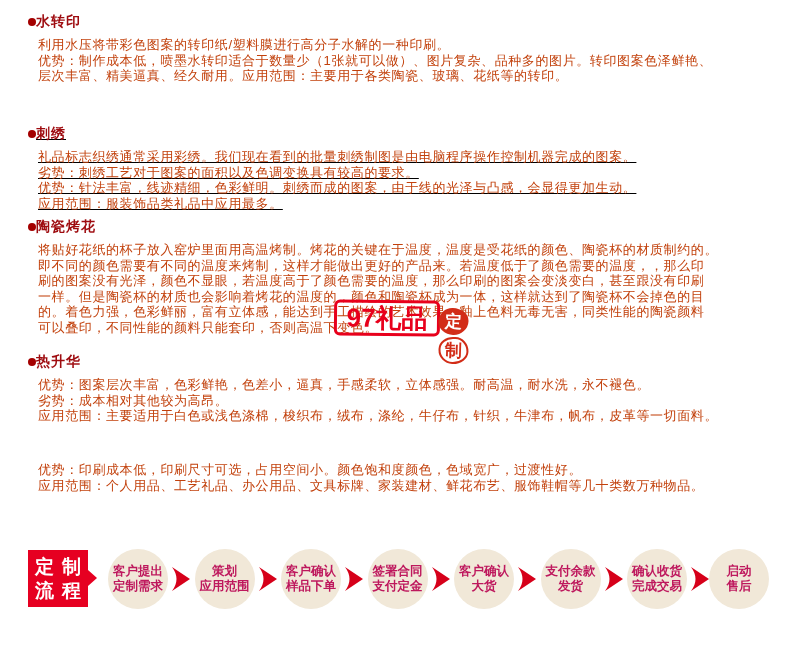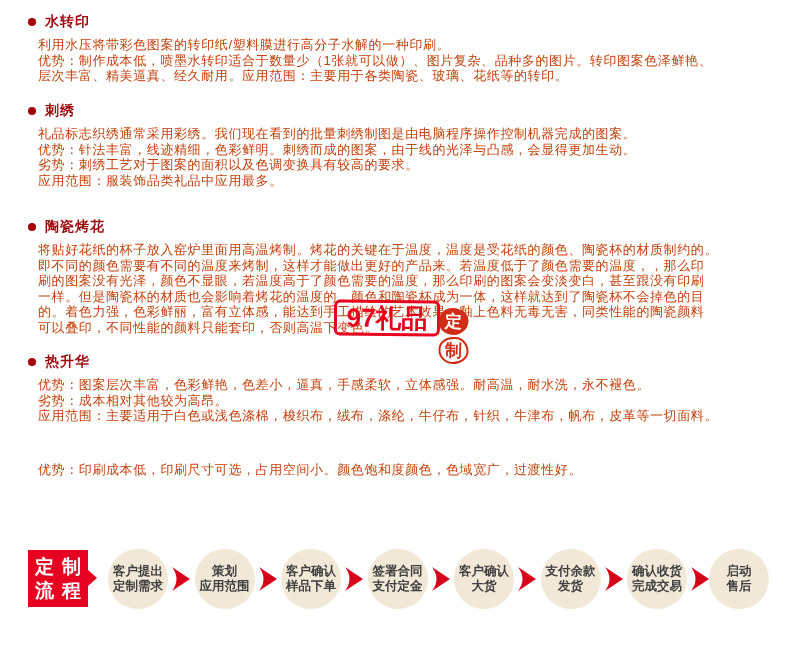--- a/index.html
+++ b/index.html
@@ -2,21 +2,21 @@
 <html><head>
 <meta charset="utf-8">
 <style>
   html,body{margin:0;padding:0;background:#fff;}
   .page{
     position:relative;width:800px;height:648px;background:#ffffff;
     font-family:"Liberation Sans","DejaVu Sans",sans-serif;overflow:hidden;
   }
   
   .section{position:absolute;left:28px;width:760px;}
-  .section-title-row{display:flex;align-items:center;gap:9px;height:15px;}
+  .section-title-row{display:flex;align-items:center;height:15px;}
   .bullet{width:8px;height:8px;border-radius:50%;background:#a40000;flex:0 0 auto;}
   .section-title{color:#9e0b0f;font-size:14px;font-weight:bold;letter-spacing:1px;}
   .section-body{margin:8px 0 0 10px;}
   .body-line{
     color:#c2410c;font-size:13px;line-height:15.5px;letter-spacing:0.6px;
     white-space:nowrap;
   }
   
   .wm-badge{
     position:absolute;left:334px;top:300px;width:100px;height:30px;
@@ -50,50 +50,50 @@
   .flow-label-tail{
     position:absolute;left:88px;top:21px;width:0;height:0;
     border-top:8px solid transparent;border-bottom:8px solid transparent;
     border-left:9px solid #e60021;
   }
   .flow-step{
     position:absolute;top:0;width:60px;height:60px;border-radius:50%;background:#f1e8d8;
     display:flex;flex-direction:column;align-items:center;justify-content:center;
   }
   .flow-step-line{
-    color:#404040;font-size:12.5px;font-weight:bold;line-height:15px;white-space:nowrap;
+    color:#be185d;font-size:12.5px;font-weight:bold;line-height:15px;white-space:nowrap;
   }
   .flow-arrow{position:absolute;top:17px;width:20px;height:26px;}
 </style>
 </head>
 <body>
 
 <div class="page">
 
   <div id="sections-container">
       <div class="section" style="top: 14px;">
         <div class="section-title-row">
           <span class="bullet"></span>
           <span class="section-title">水转印</span>
         </div>
         <div class="section-body">
           <div class="body-line">利用水压将带彩色图案的转印纸/塑料膜进行高分子水解的一种印刷。</div>
           <div class="body-line">优势：制作成本低，喷墨水转印适合于数量少（1张就可以做）、图片复杂、品种多的图片。转印图案色泽鲜艳、</div>
           <div class="body-line">层次丰富、精美逼真、经久耐用。应用范围：主要用于各类陶瓷、玻璃、花纸等的转印。</div>
         </div>
       </div>
-      <div class="section" style="top: 103px;">
+      <div class="section" style="top: 126px; text-decoration: underline;">
         <div class="section-title-row">
           <span class="bullet"></span>
           <span class="section-title">刺绣</span>
         </div>
         <div class="section-body">
           <div class="body-line">礼品标志织绣通常采用彩绣。我们现在看到的批量刺绣制图是由电脑程序操作控制机器完成的图案。</div>
+          <div class="body-line">劣势：刺绣工艺对于图案的面积以及色调变换具有较高的要求。</div>
           <div class="body-line">优势：针法丰富，线迹精细，色彩鲜明。刺绣而成的图案，由于线的光泽与凸感，会显得更加生动。</div>
-          <div class="body-line">劣势：刺绣工艺对于图案的面积以及色调变换具有较高的要求。</div>
           <div class="body-line">应用范围：服装饰品类礼品中应用最多。</div>
         </div>
       </div>
       <div class="section" style="top: 219px;">
         <div class="section-title-row">
           <span class="bullet"></span>
           <span class="section-title">陶瓷烤花</span>
         </div>
         <div class="section-body">
           <div class="body-line">将贴好花纸的杯子放入窑炉里面用高温烤制。烤花的关键在于温度，温度是受花纸的颜色、陶瓷杯的材质制约的。</div>
@@ -111,20 +111,21 @@
         </div>
         <div class="section-body">
           <div class="body-line">优势：图案层次丰富，色彩鲜艳，色差小，逼真，手感柔软，立体感强。耐高温，耐水洗，永不褪色。</div>
           <div class="body-line">劣势：成本相对其他较为高昂。</div>
           <div class="body-line">应用范围：主要适用于白色或浅色涤棉，梭织布，绒布，涤纶，牛仔布，针织，牛津布，帆布，皮革等一切面料。</div>
         </div>
       </div>
       <div class="section" style="top: 454px;">
         <div class="section-body">
           <div class="body-line">优势：印刷成本低，印刷尺寸可选，占用空间小。颜色饱和度颜色，色域宽广，过渡性好。</div>
+          <div class="body-line">应用范围：个人用品、工艺礼品、办公用品、文具标牌、家装建材、鲜花布艺、服饰鞋帽等几十类数万种物品。</div>
         </div>
       </div>
     </div>
 
   <div class="wm-badge">97礼品</div>
 
   <div class="seal">
     <div class="seal-top">定</div>
     <div class="seal-bottom">制</div>
   </div>

